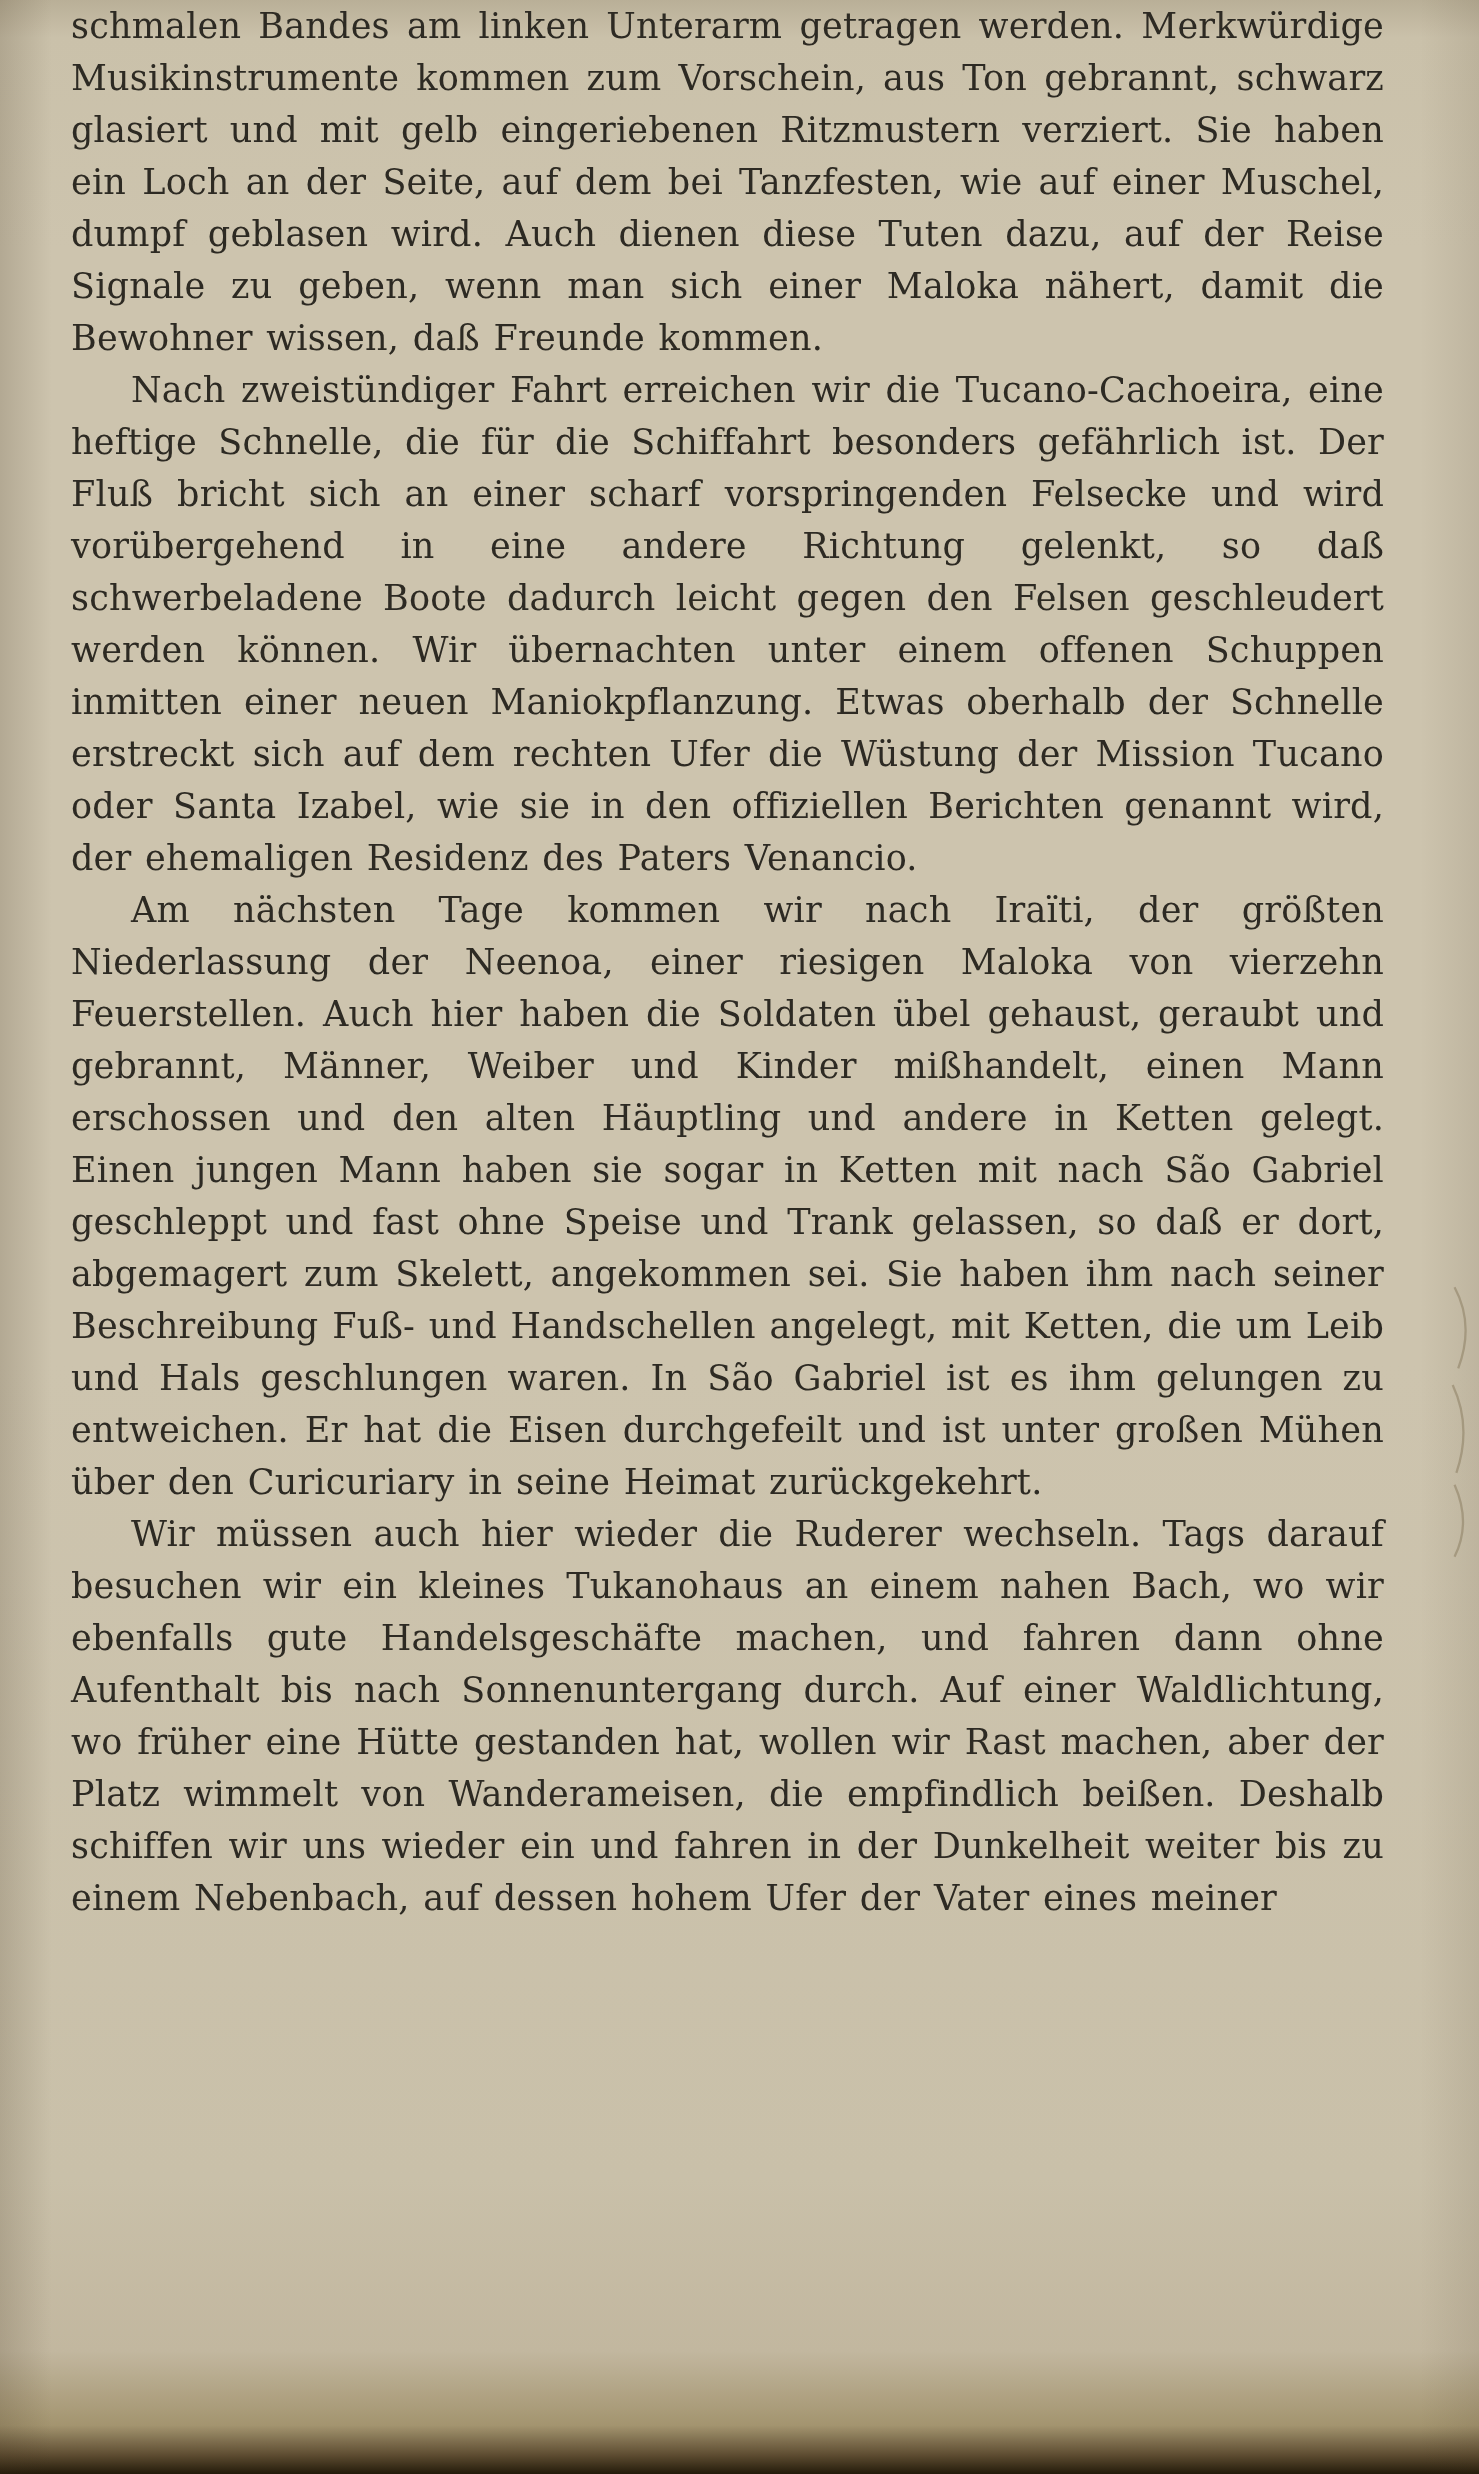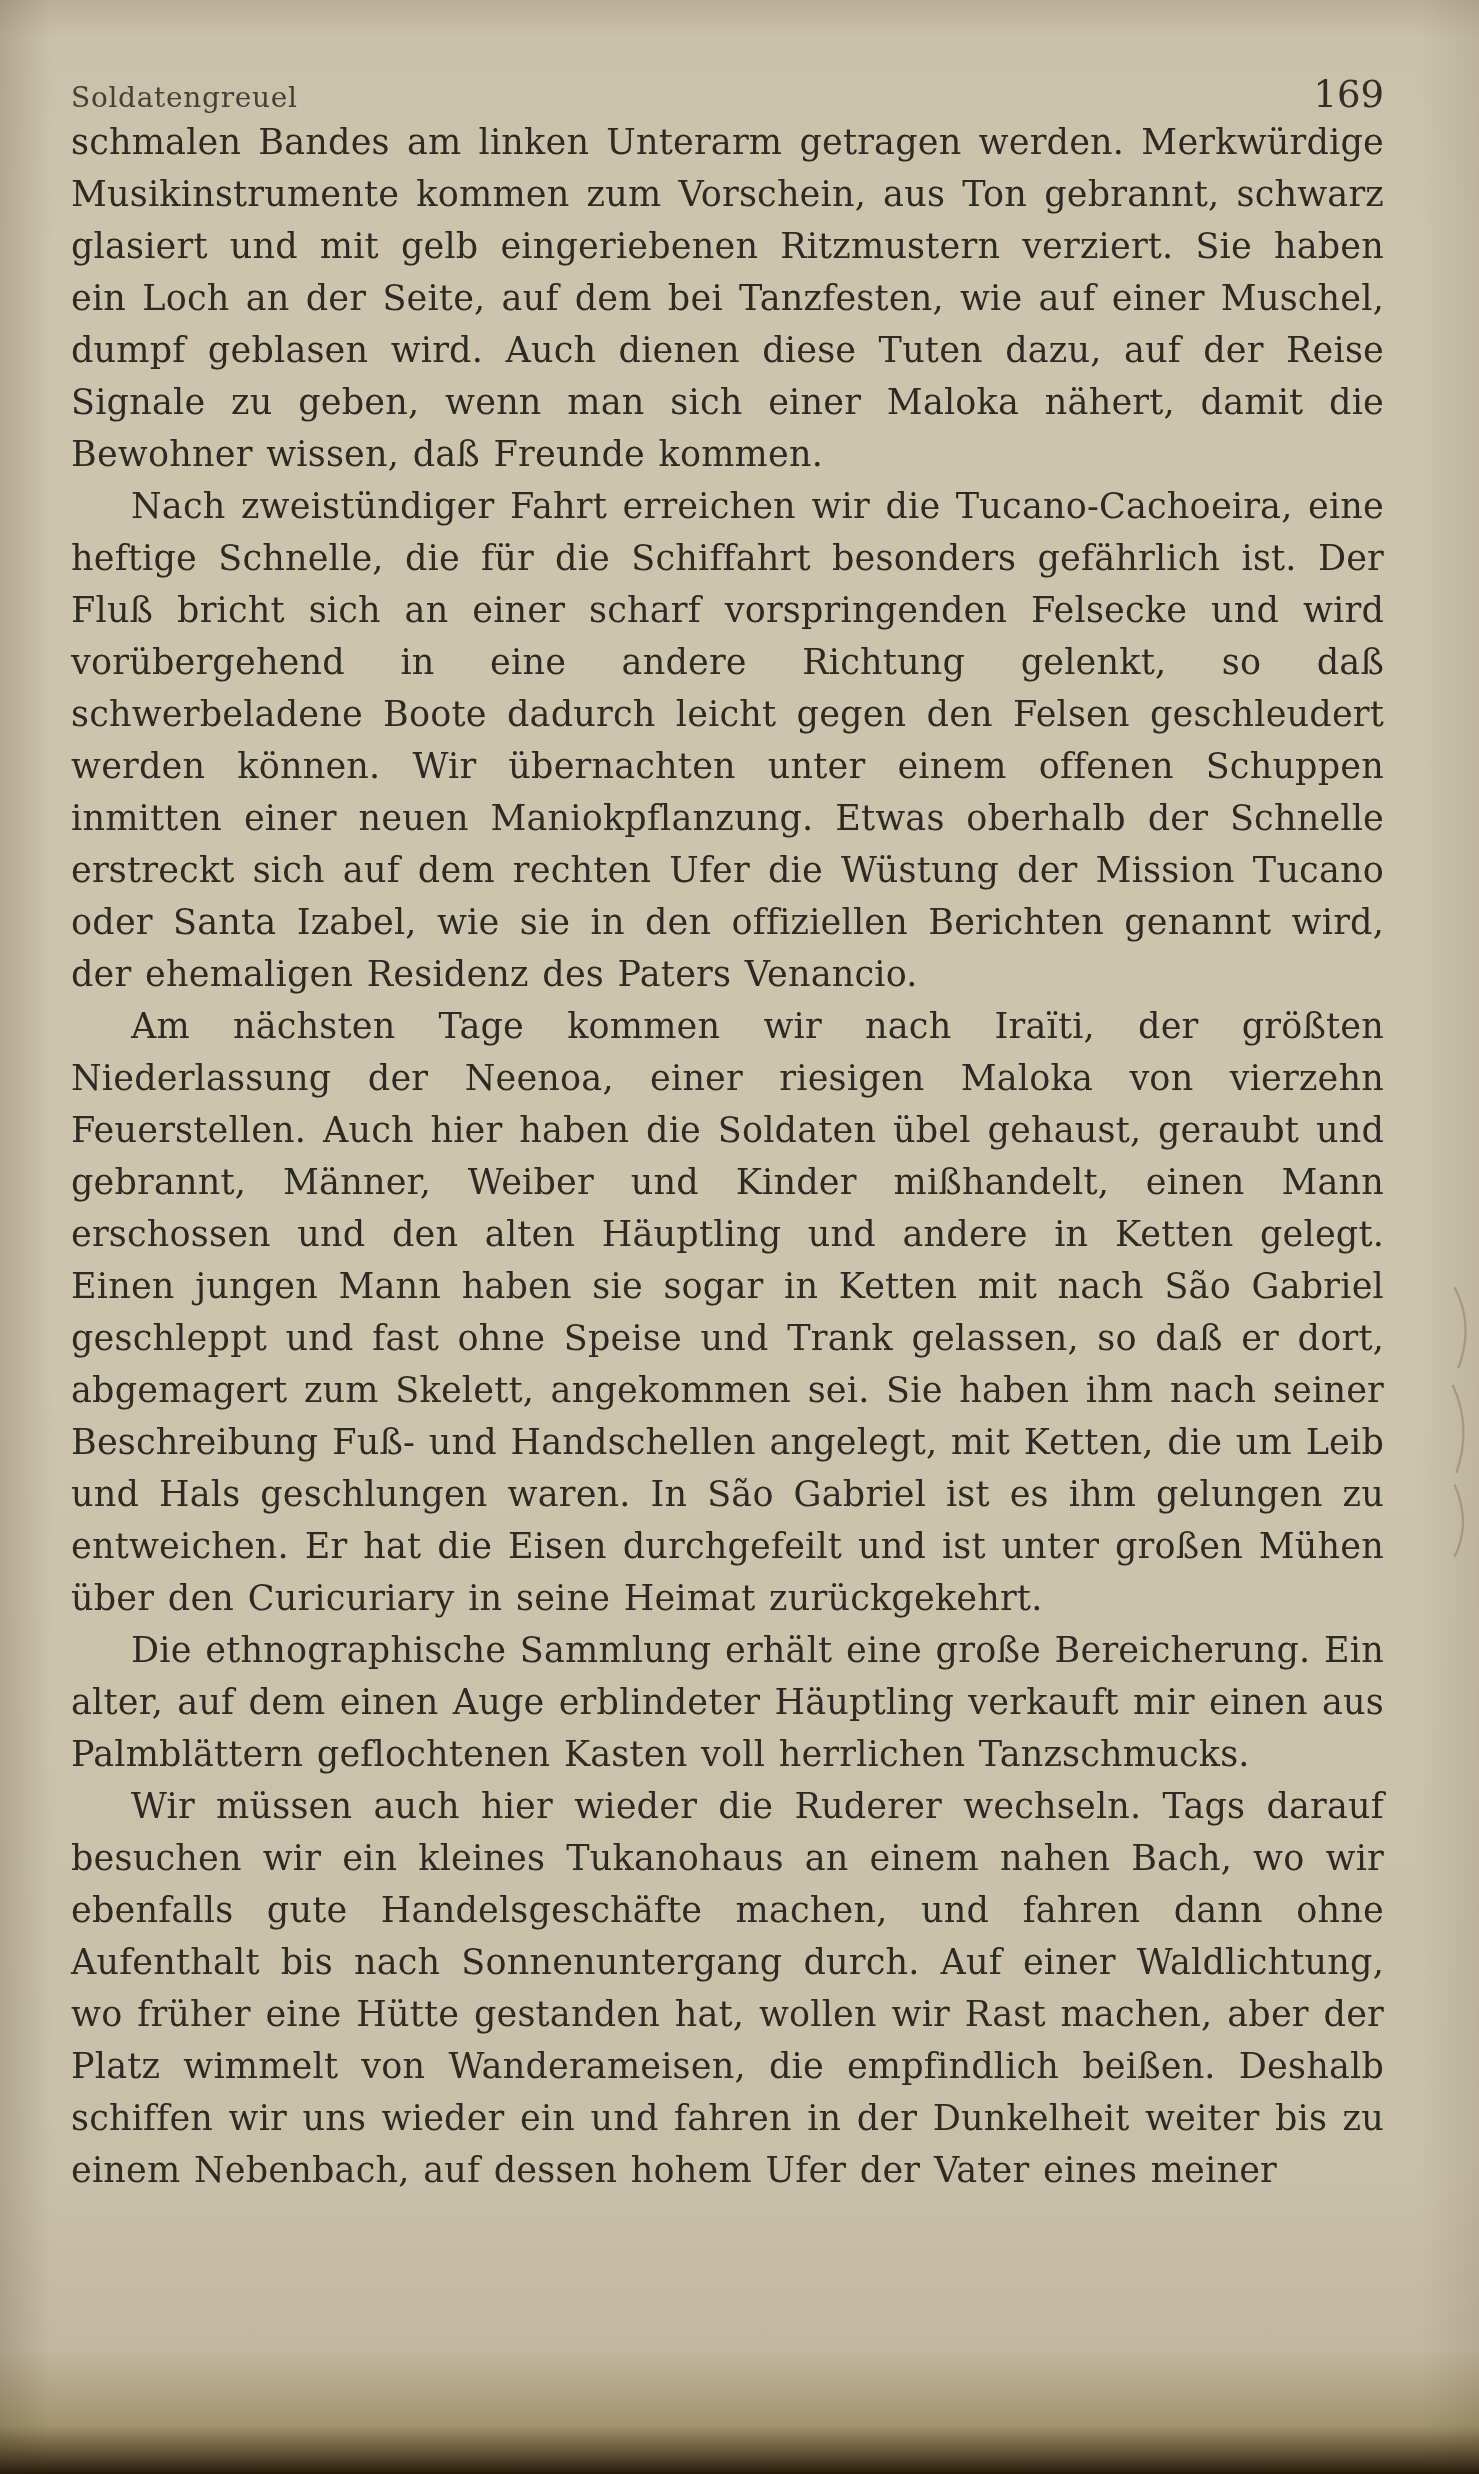--- a/index.html
+++ b/index.html
@@ -74,30 +74,25 @@
     pointer-events: none;
   }
 </style>
 </head>
 <body>
 
 <div class="scan-page">
 
   <div class="content">
 
-    <div class="running-head">
-      <span class="running-title">Soldatengreuel</span>
-      <span class="page-number">169</span>
-    </div>
 
     <div class="body-text">
       <p>schmalen Bandes am linken Unterarm getragen werden. Merkwürdige Musikinstrumente kommen zum Vorschein, aus Ton gebrannt, schwarz glasiert und mit gelb eingeriebenen Ritzmustern verziert. Sie haben ein Loch an der Seite, auf dem bei Tanzfesten, wie auf einer Muschel, dumpf geblasen wird. Auch dienen diese Tuten dazu, auf der Reise Signale zu geben, wenn man sich einer Maloka nähert, damit die Bewohner wissen, daß Freunde kommen.</p>
       <p class="indent">Nach zweistündiger Fahrt erreichen wir die Tucano-Cachoeira, eine heftige Schnelle, die für die Schiffahrt besonders gefährlich ist. Der Fluß bricht sich an einer scharf vorspringenden Felsecke und wird vorübergehend in eine andere Richtung gelenkt, so daß schwerbeladene Boote dadurch leicht gegen den Felsen geschleudert werden können. Wir übernachten unter einem offenen Schuppen inmitten einer neuen Maniokpflanzung. Etwas oberhalb der Schnelle erstreckt sich auf dem rechten Ufer die Wüstung der Mission Tucano oder Santa Izabel, wie sie in den offiziellen Berichten genannt wird, der ehemaligen Residenz des Paters Venancio.</p>
       <p class="indent">Am nächsten Tage kommen wir nach Iraïti, der größten Niederlassung der Neenoa, einer riesigen Maloka von vierzehn Feuerstellen. Auch hier haben die Soldaten übel gehaust, geraubt und gebrannt, Männer, Weiber und Kinder mißhandelt, einen Mann erschossen und den alten Häuptling und andere in Ketten gelegt. Einen jungen Mann haben sie sogar in Ketten mit nach São Gabriel geschleppt und fast ohne Speise und Trank gelassen, so daß er dort, abgemagert zum Skelett, angekommen sei. Sie haben ihm nach seiner Beschreibung Fuß- und Handschellen angelegt, mit Ketten, die um Leib und Hals geschlungen waren. In São Gabriel ist es ihm gelungen zu entweichen. Er hat die Eisen durchgefeilt und ist unter großen Mühen über den Curicuriary in seine Heimat zurückgekehrt.</p>
-      <p class="indent">Die ethnographische Sammlung erhält eine große Bereicherung. Ein alter, auf dem einen Auge erblindeter Häuptling verkauft mir einen aus Palmblättern geflochtenen Kasten voll herrlichen Tanzschmucks.</p>
       <p class="indent">Wir müssen auch hier wieder die Ruderer wechseln. Tags darauf besuchen wir ein kleines Tukanohaus an einem nahen Bach, wo wir ebenfalls gute Handelsgeschäfte machen, und fahren dann ohne Aufenthalt bis nach Sonnenuntergang durch. Auf einer Waldlichtung, wo früher eine Hütte gestanden hat, wollen wir Rast machen, aber der Platz wimmelt von Wanderameisen, die empfindlich beißen. Deshalb schiffen wir uns wieder ein und fahren in der Dunkelheit weiter bis zu einem Nebenbach, auf dessen hohem Ufer der Vater eines meiner</p>
     </div>
 
   </div>
 
   <svg class="margin-mark" viewBox="0 0 26 300" xmlns="http://www.w3.org/2000/svg">
     <path d="M6 4 C 20 30, 22 60, 10 92" fill="none" stroke="#8d7f63" stroke-width="2.5"></path>
     <path d="M4 110 C 18 140, 20 170, 8 205" fill="none" stroke="#8d7f63" stroke-width="2.5"></path>
     <path d="M6 218 C 18 245, 18 272, 6 296" fill="none" stroke="#8d7f63" stroke-width="2.5"></path>
   </svg>

